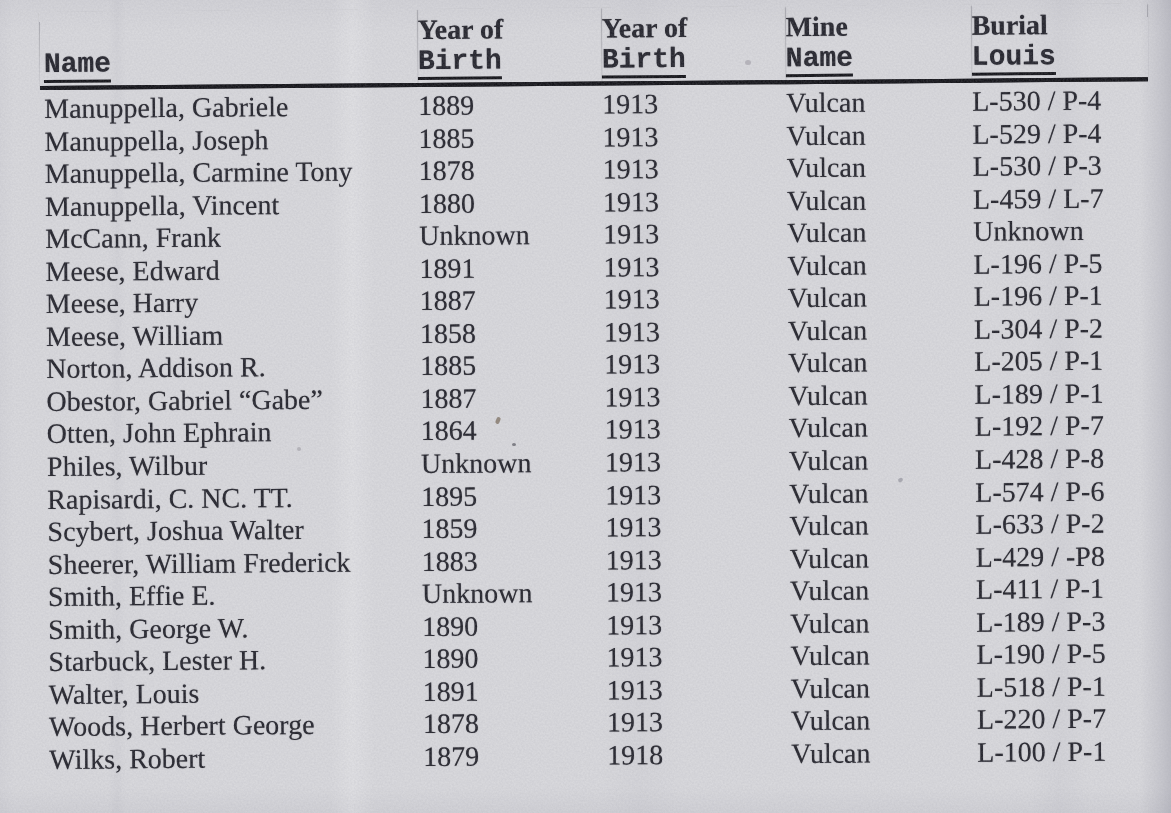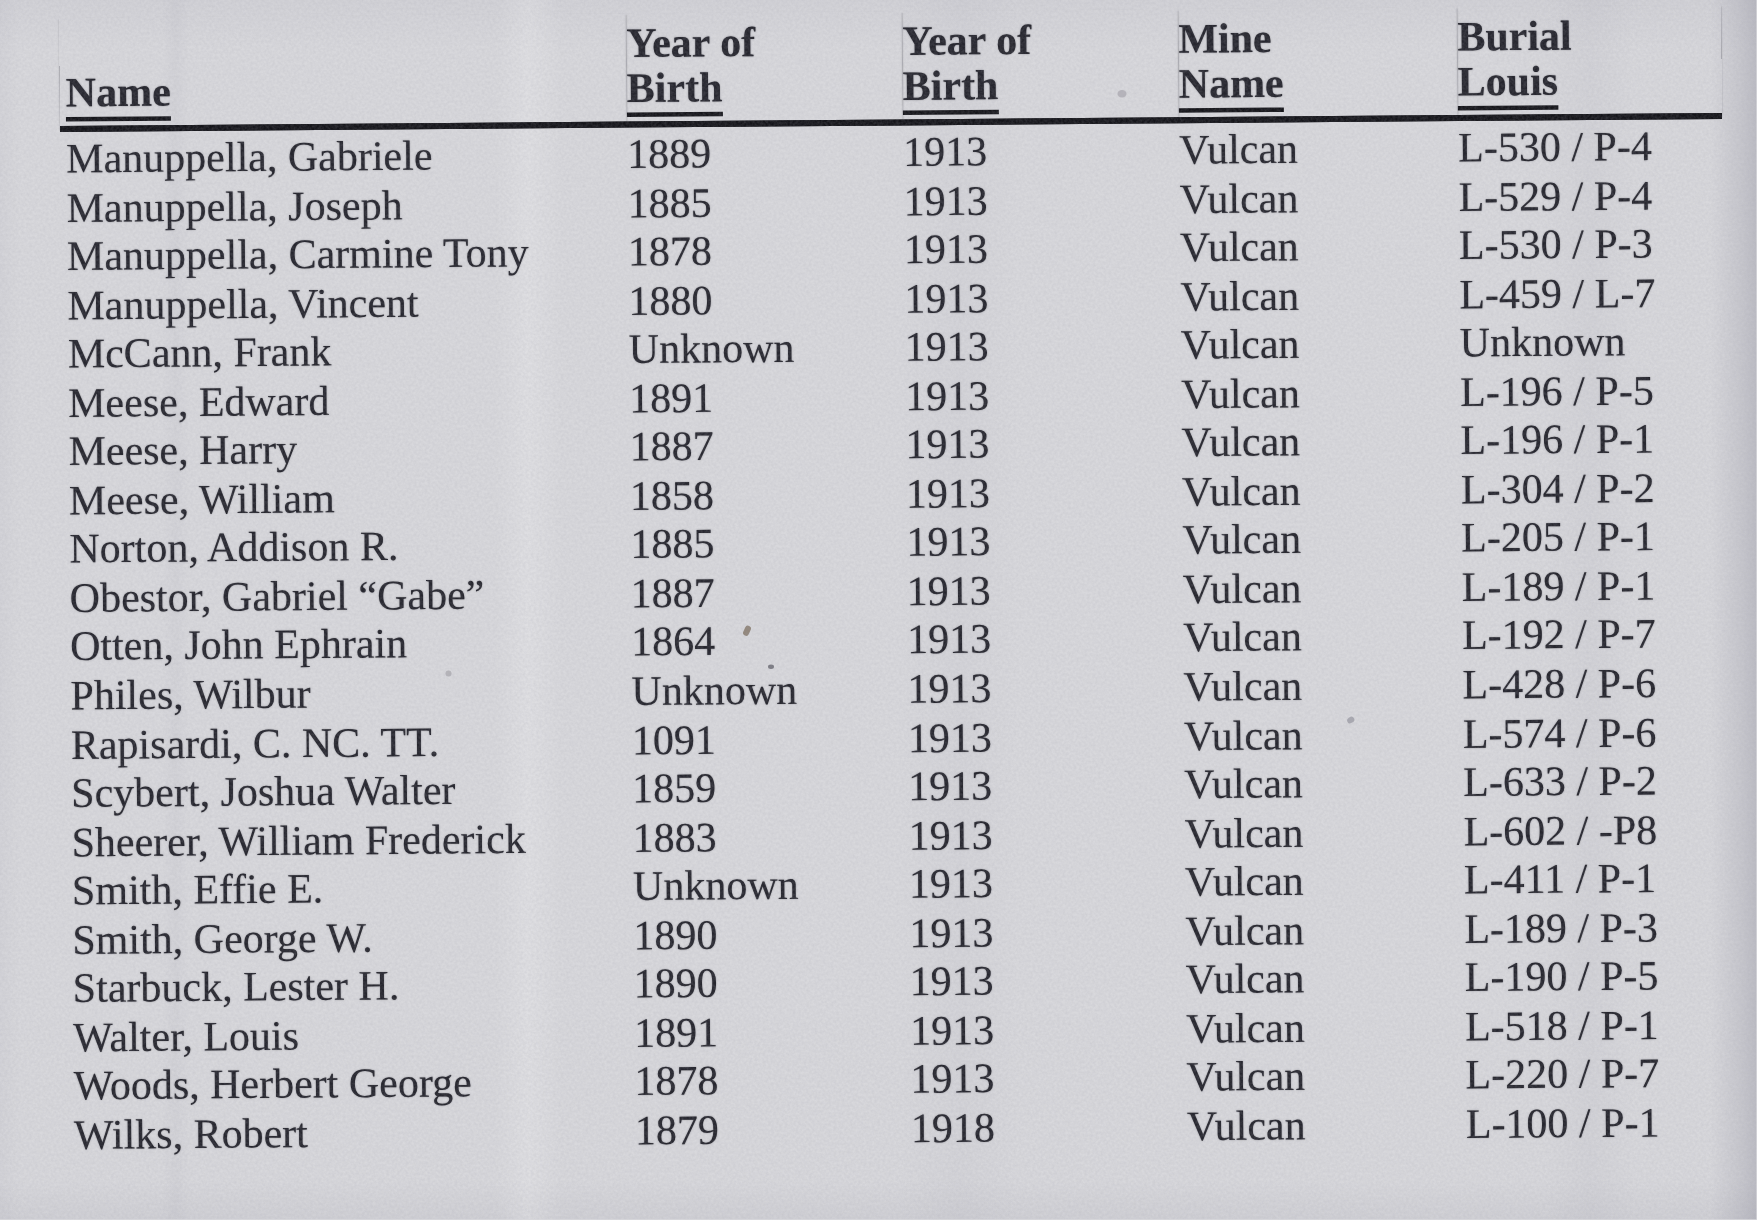--- a/index.html
+++ b/index.html
@@ -39,21 +39,21 @@
     font-weight:bold; font-size:28px; line-height:30px;
     padding:6px 0 3px 0;
     border-bottom:4px solid var(--rule,#15151a);
     box-shadow:0 1px 1px rgba(25,25,35,0.45);
     color:var(--ink,#26262e);
     text-shadow:0 0 1px rgba(38,38,46,0.6);
   }
   thead th.c0 { padding-left:4px; }
   th .h1 { display:block; min-height:0; }
   th .h1:empty { min-height:0; }
-  th .h2 { display:inline-block; border-bottom:3px solid var(--rule,#15151a); }
+  th .h2 { display:inline-block; border-bottom:3px solid var(--rule,#15151a);font-family:Liberation Mono, monospace; }
   tbody td {
     font-size:28px; line-height:32.55px; height:32.55px;
     white-space:nowrap; overflow:visible;
     text-shadow:0 0 1px rgba(38,38,46,0.55);
     padding:0;
   }
   tbody td.c0 { padding-left:4px; }
   tbody tr:first-child td { padding-top:3px; }
   .speck { position:absolute; pointer-events:none; }
   .s1 { left:496px; top:417px; width:4px; height:7px; background:rgba(90,70,45,0.55); border-radius:2px; transform:rotate(24deg); }
@@ -161,42 +161,42 @@
             <td class="c1">1864</td>
             <td class="c2">1913</td>
             <td class="c3">Vulcan</td>
             <td class="c4">L-192 / P-7</td>
           </tr>
           <tr>
             <td class="c0">Philes, Wilbur</td>
             <td class="c1">Unknown</td>
             <td class="c2">1913</td>
             <td class="c3">Vulcan</td>
-            <td class="c4">L-428 / P-6</td>
+            <td class="c4">L-428 / P-8</td>
           </tr>
           <tr>
             <td class="c0">Rapisardi, C. NC. TT.</td>
-            <td class="c1">1091</td>
+            <td class="c1">1895</td>
             <td class="c2">1913</td>
             <td class="c3">Vulcan</td>
             <td class="c4">L-574 / P-6</td>
           </tr>
           <tr>
             <td class="c0">Scybert, Joshua Walter</td>
             <td class="c1">1859</td>
             <td class="c2">1913</td>
             <td class="c3">Vulcan</td>
             <td class="c4">L-633 / P-2</td>
           </tr>
           <tr>
             <td class="c0">Sheerer, William Frederick</td>
             <td class="c1">1883</td>
             <td class="c2">1913</td>
             <td class="c3">Vulcan</td>
-            <td class="c4">L-602 / -P8</td>
+            <td class="c4">L-429 / -P8</td>
           </tr>
           <tr>
             <td class="c0">Smith, Effie E.</td>
             <td class="c1">Unknown</td>
             <td class="c2">1913</td>
             <td class="c3">Vulcan</td>
             <td class="c4">L-411 / P-1</td>
           </tr>
           <tr>
             <td class="c0">Smith, George W.</td>

